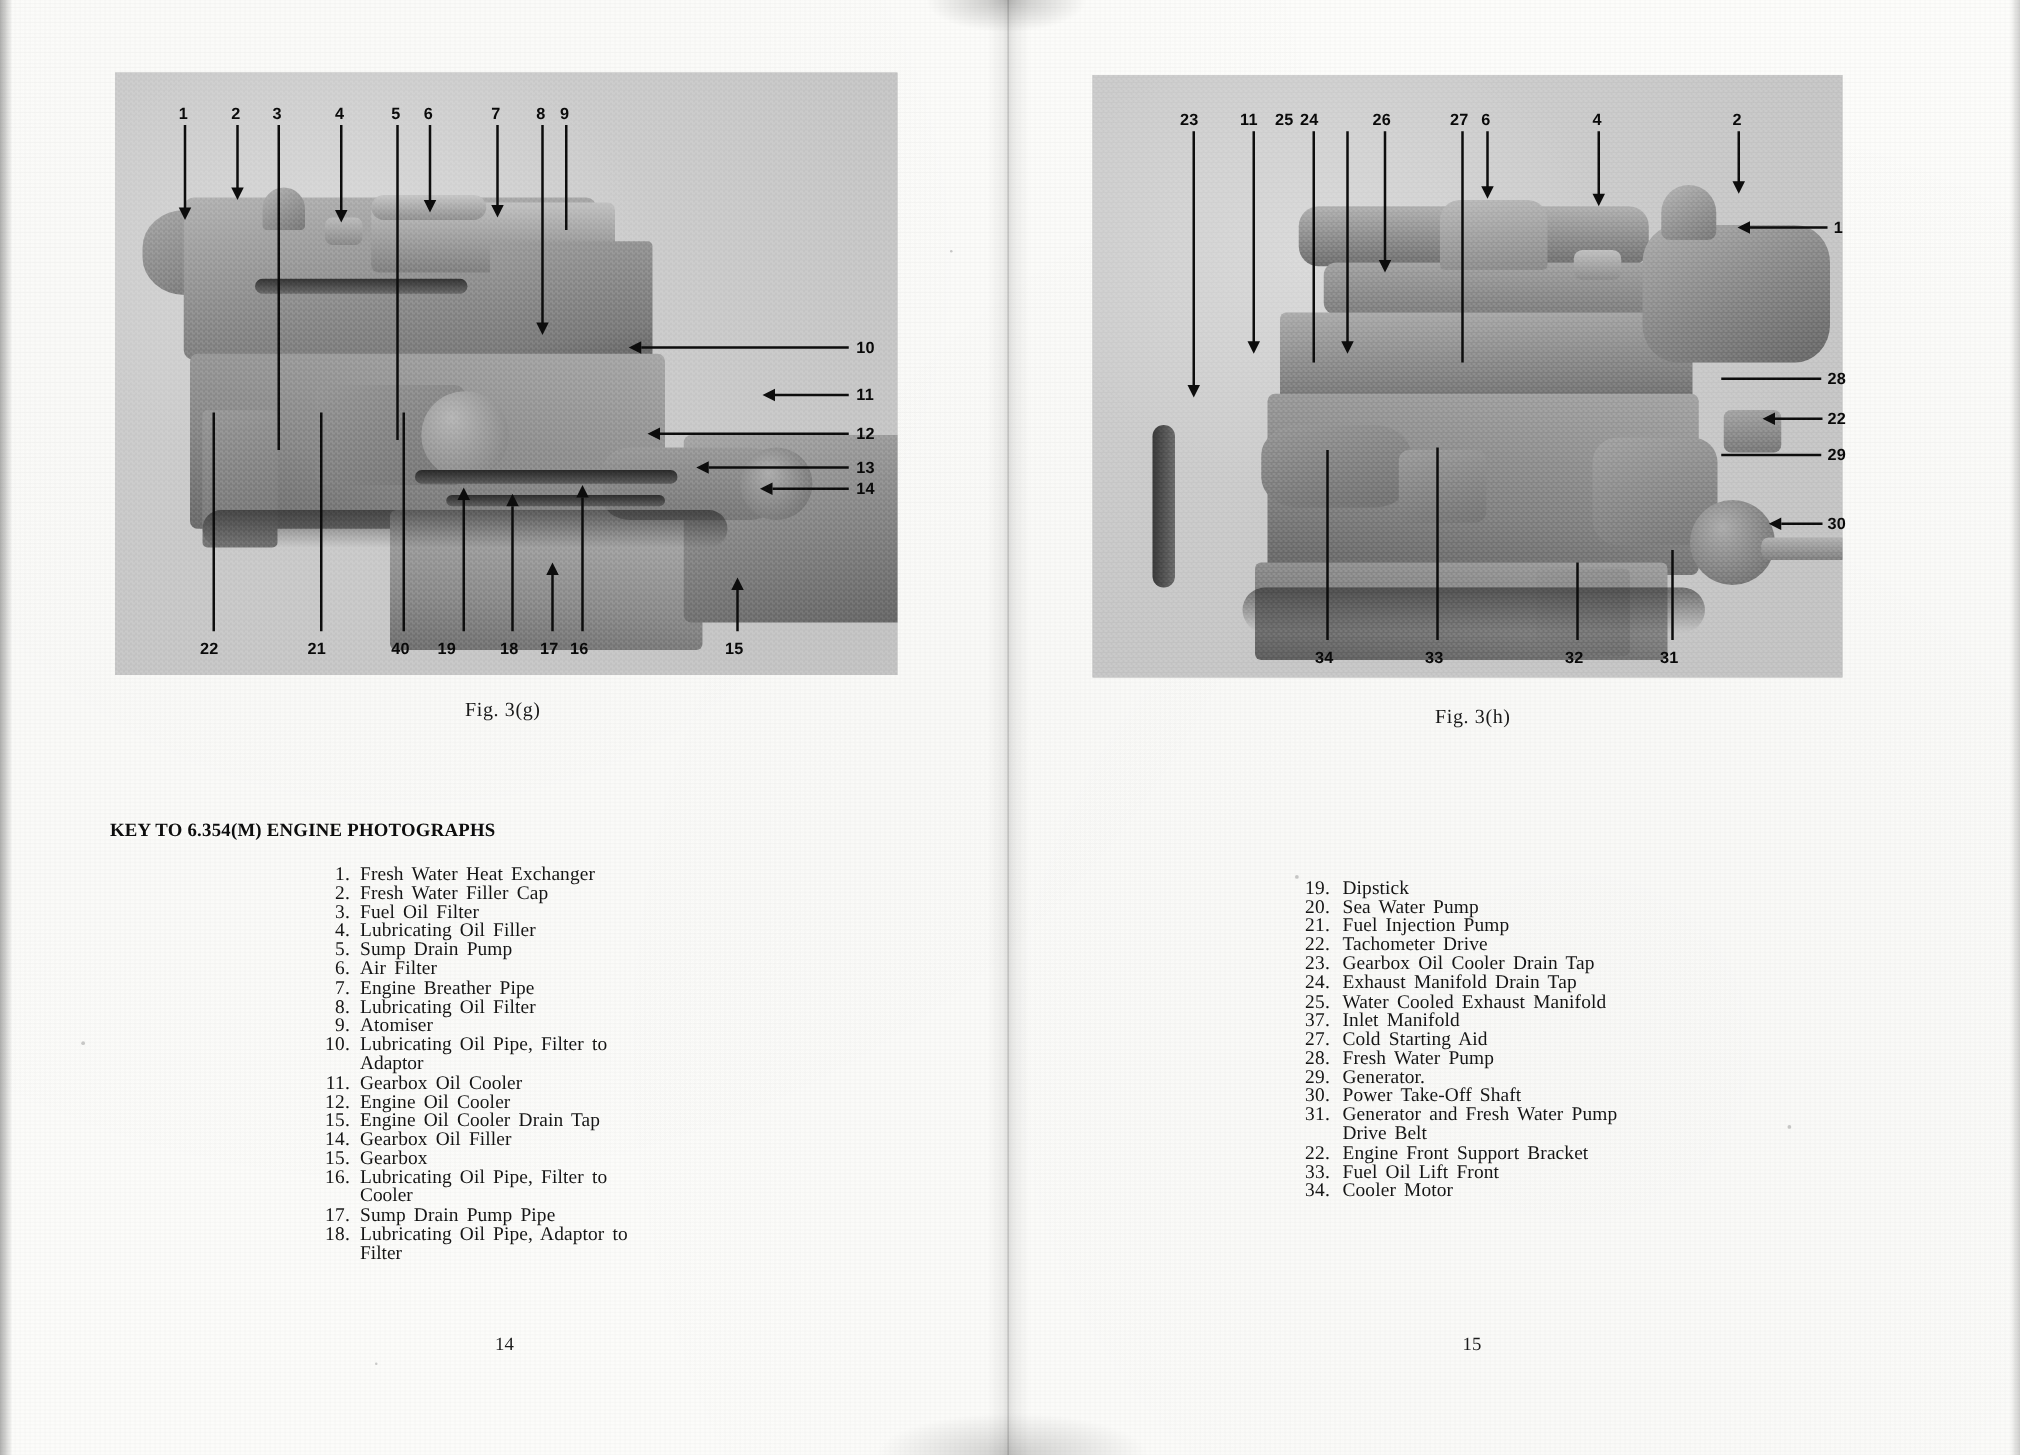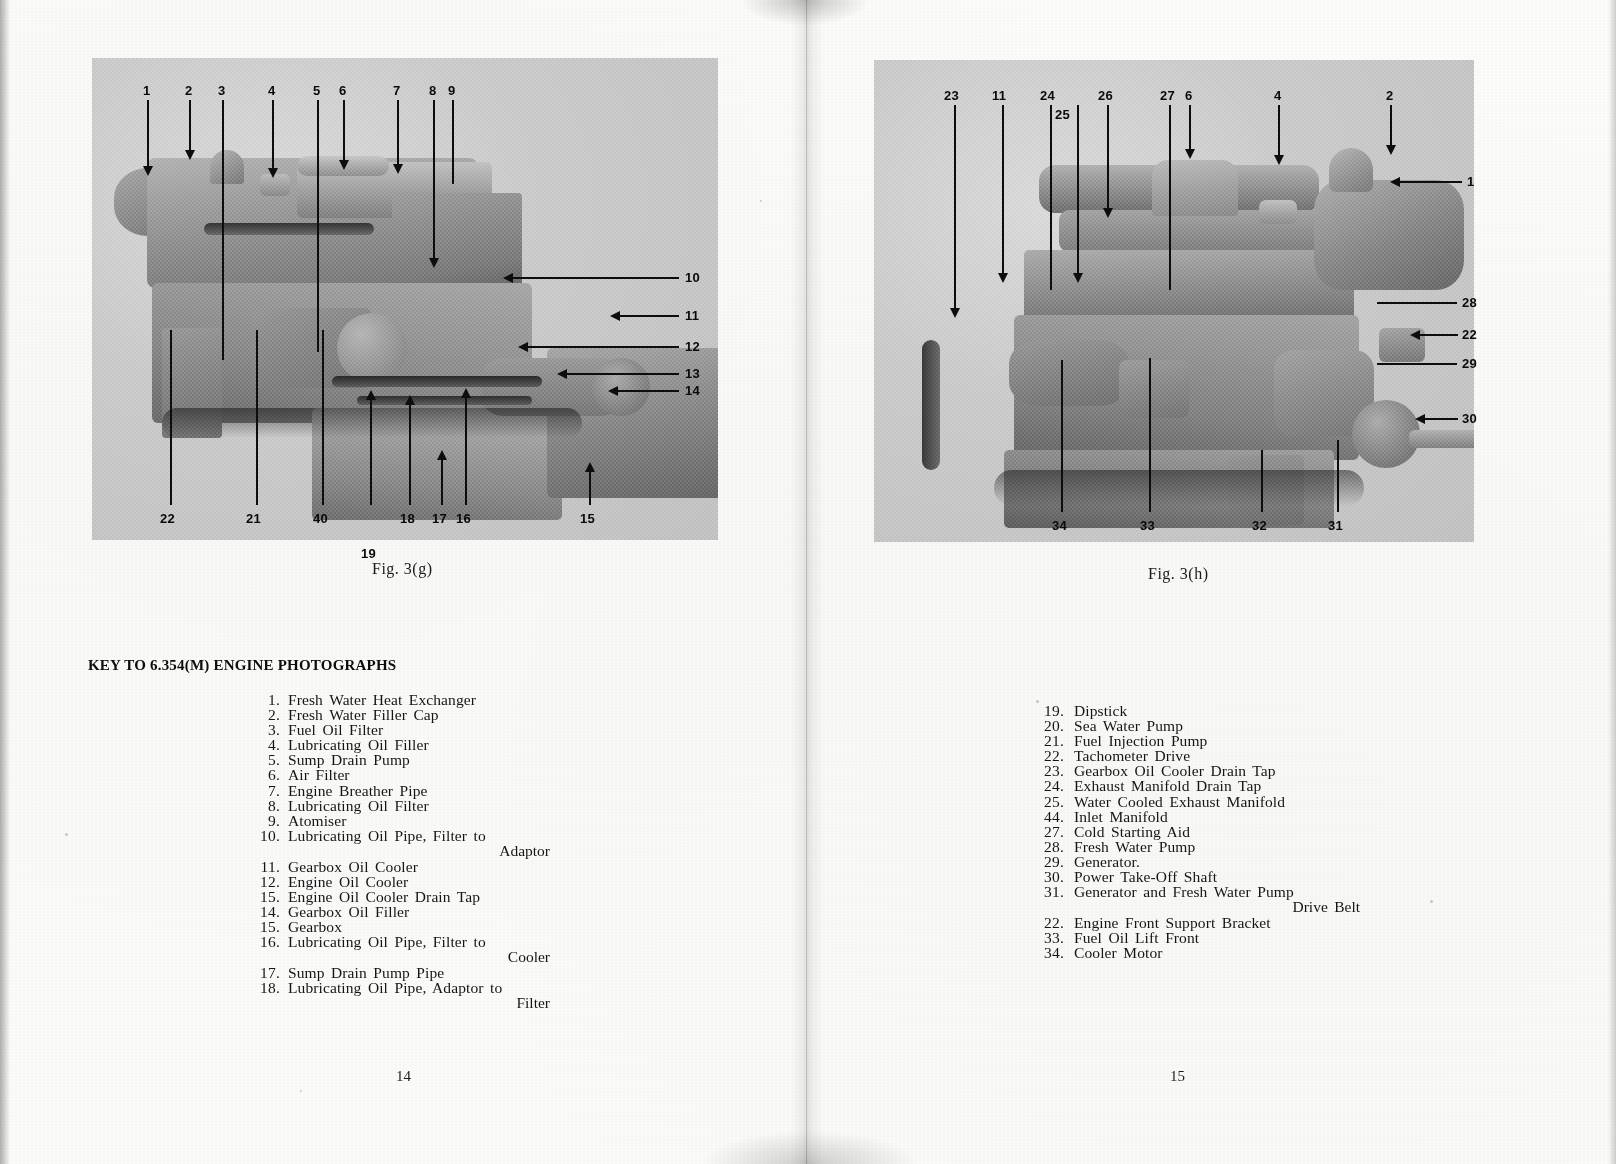--- a/index.html
+++ b/index.html
@@ -158,21 +158,20 @@
     letter-spacing: .2px;
   }
   .key-text {
     word-spacing: 2.5px;
     letter-spacing: .1px;
   }
   .key-cont {
     padding-left: 38px;
     line-height: 15.6px;
     word-spacing: 2.5px;
-    text-align: right;
   }
   .right-list .key-num { width: 34px; flex: 0 0 34px; padding-right: 10px; }
   .right-list .key-cont { padding-left: 44px; }
 
   .page-num {
     position: absolute;
     font-family: "Liberation Serif", serif;
     font-size: 15px;
     color: #1c1c1c;
   }
@@ -290,21 +289,21 @@
 
 <div class="cl" style="left:160px; top:512px;">22</div>
 <div class="ll-v" style="left:170px; top:330px; height:175px;"></div>
 
 <div class="cl" style="left:246px; top:512px;">21</div>
 <div class="ll-v" style="left:256px; top:330px; height:175px;"></div>
 
 <div class="cl" style="left:313px; top:512px;">40</div>
 <div class="ll-v" style="left:322px; top:330px; height:175px;"></div>
 
-<div class="cl" style="left:361px; top:512px;margin-top:35px;">19</div>
+<div class="cl" style="left:350px; top:512px;">19</div>
 <div class="ll-v" style="left:370px; top:400px; height:105px;"></div>
 <div class="arrow-u" style="left:366px; top:390px;"></div>
 
 <div class="cl" style="left:400px; top:512px;">18</div>
 <div class="ll-v" style="left:409px; top:405px; height:100px;"></div>
 <div class="arrow-u" style="left:405px; top:395px;"></div>
 
 <div class="cl" style="left:432px; top:512px;">17</div>
 <div class="ll-v" style="left:441px; top:460px; height:45px;"></div>
 <div class="arrow-u" style="left:437px; top:450px;"></div>
@@ -366,21 +365,21 @@
 <div class="ll-v" style="left:954px; top:105px; height:205px;"></div>
 <div class="arrow-d" style="left:950px; top:308px;"></div>
 
 <div class="cl" style="left:992px; top:89px;">11</div>
 <div class="ll-v" style="left:1002px; top:105px; height:170px;"></div>
 <div class="arrow-d" style="left:998px; top:273px;"></div>
 
 <div class="cl" style="left:1040px; top:89px;">24</div>
 <div class="ll-v" style="left:1050px; top:105px; height:185px;"></div>
 
-<div class="cl" style="left:1055px; top:89px;margin-top:19px;">25</div>
+<div class="cl" style="left:1020px; top:89px;">25</div>
 <div class="ll-v" style="left:1077px; top:105px; height:170px;"></div>
 <div class="arrow-d" style="left:1073px; top:273px;"></div>
 
 <div class="cl" style="left:1098px; top:89px;">26</div>
 <div class="ll-v" style="left:1107px; top:105px; height:105px;"></div>
 <div class="arrow-d" style="left:1103px; top:208px;"></div>
 
 <div class="cl" style="left:1160px; top:89px;">27</div>
 <div class="ll-v" style="left:1169px; top:105px; height:185px;"></div>
 
@@ -531,21 +530,21 @@
     </div>
     <div class="key-row">
       <span class="key-num">24.</span>
       <span class="key-text">Exhaust Manifold Drain Tap</span>
     </div>
     <div class="key-row">
       <span class="key-num">25.</span>
       <span class="key-text">Water Cooled Exhaust Manifold</span>
     </div>
     <div class="key-row">
-      <span class="key-num">44.</span>
+      <span class="key-num">37.</span>
       <span class="key-text">Inlet Manifold</span>
     </div>
     <div class="key-row">
       <span class="key-num">27.</span>
       <span class="key-text">Cold Starting Aid</span>
     </div>
     <div class="key-row">
       <span class="key-num">28.</span>
       <span class="key-text">Fresh Water Pump</span>
     </div>

